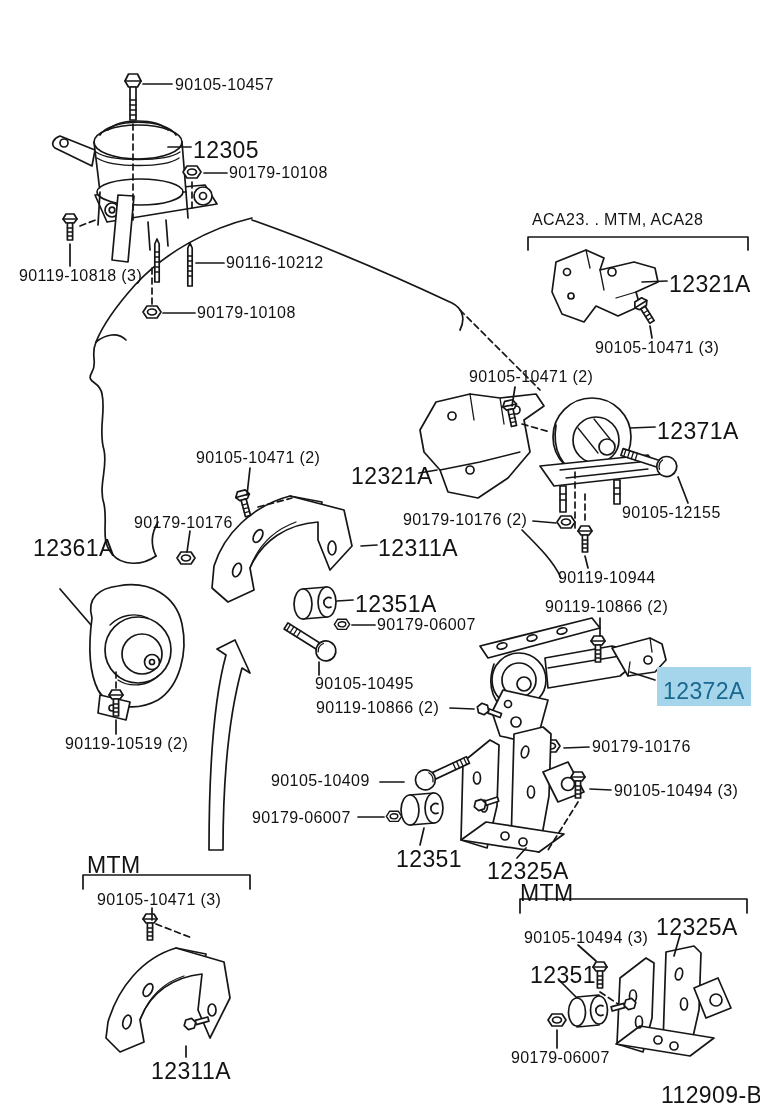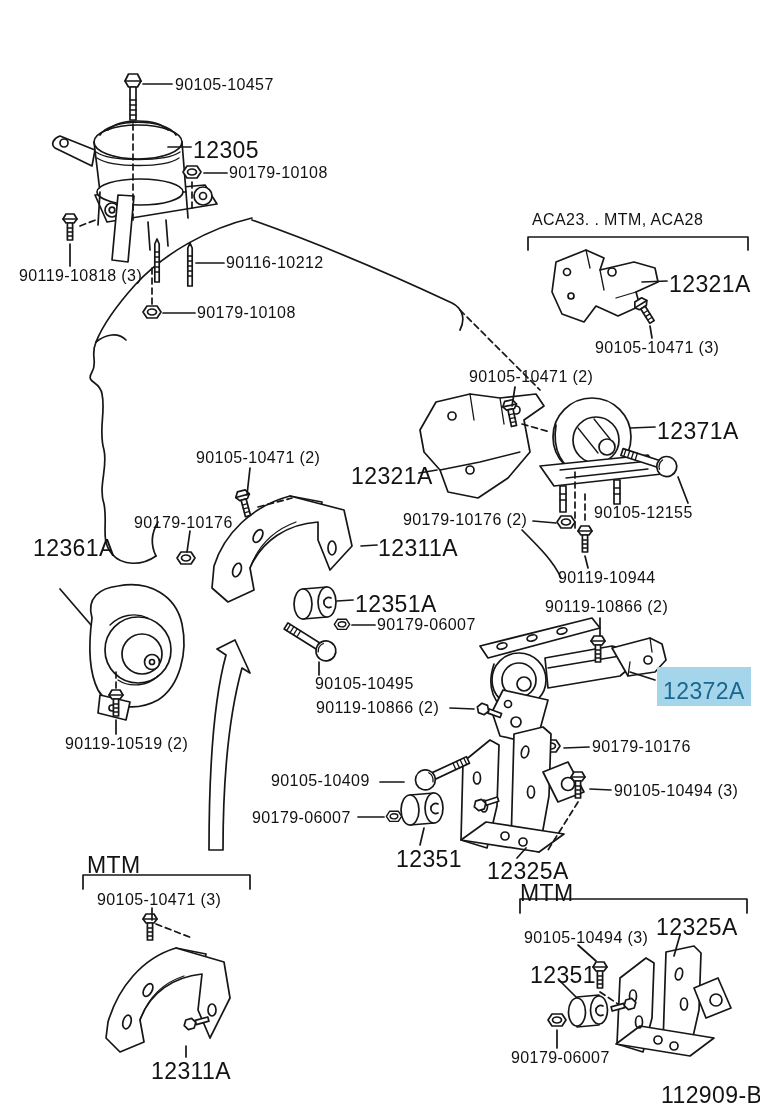--- a/index.html
+++ b/index.html
@@ -330,21 +330,21 @@
       <div class="plabel md" style="left: 197px; top: 305px;">90179-10108</div>
       <div class="plabel md" style="left: 532px; top: 212px;">ACA23. . MTM, ACA28</div>
       <div class="plabel lg" style="left: 669px; top: 272px;">12321A</div>
       <div class="plabel md" style="left: 595px; top: 340px;">90105-10471 (3)</div>
       <div class="plabel md" style="left: 469px; top: 369px;">90105-10471 (2)</div>
       <div class="plabel lg" style="left: 657px; top: 419px;">12371A</div>
       <div class="plabel lg" style="left: 351px; top: 464px;">12321A</div>
       <div class="plabel md" style="left: 196px; top: 450px;">90105-10471 (2)</div>
       <div class="plabel md" style="left: 403px; top: 512px;">90179-10176 (2)</div>
       <div class="plabel lg" style="left: 378px; top: 536px;">12311A</div>
-      <div class="plabel md" style="left: 594px; top: 505px;">90105-12155</div>
+      <div class="plabel md" style="left: 622px; top: 505px;">90105-12155</div>
       <div class="plabel md" style="left: 134px; top: 515px;">90179-10176</div>
       <div class="plabel md" style="left: 558px; top: 570px;">90119-10944</div>
       <div class="plabel lg" style="left: 33px; top: 536px;">12361A</div>
       <div class="plabel lg" style="left: 355px; top: 592px;">12351A</div>
       <div class="plabel md" style="left: 545px; top: 599px;">90119-10866 (2)</div>
       <div class="plabel md" style="left: 377px; top: 617px;">90179-06007</div>
       <div class="plabel lg hl" style="left: 657px; top: 667px;">12372A</div>
       <div class="plabel md" style="left: 267px; top: 676px; margin-left: 48px;">90105-10495</div>
       <div class="plabel md" style="left: 316px; top: 700px;">90119-10866 (2)</div>
       <div class="plabel md" style="left: 65px; top: 736px;">90119-10519 (2)</div>

